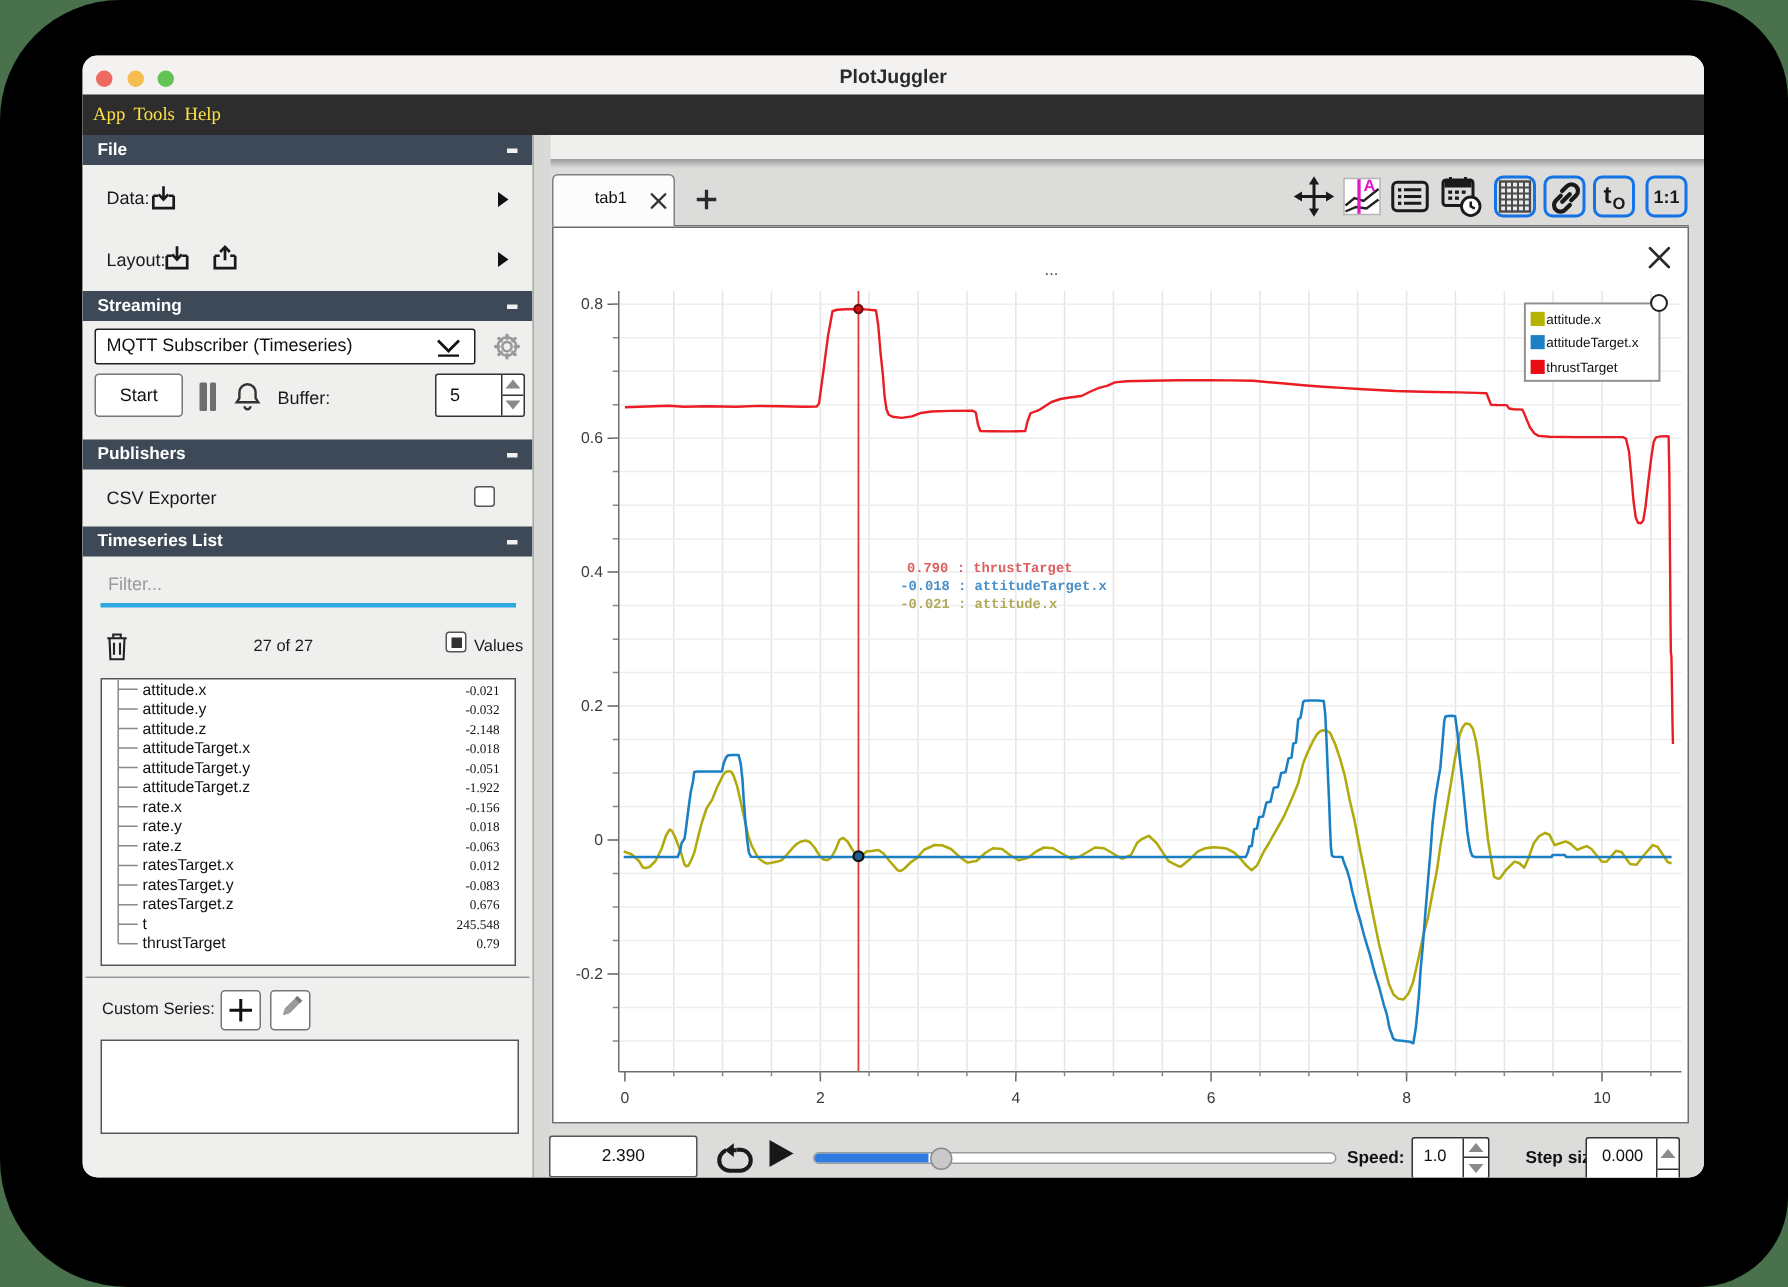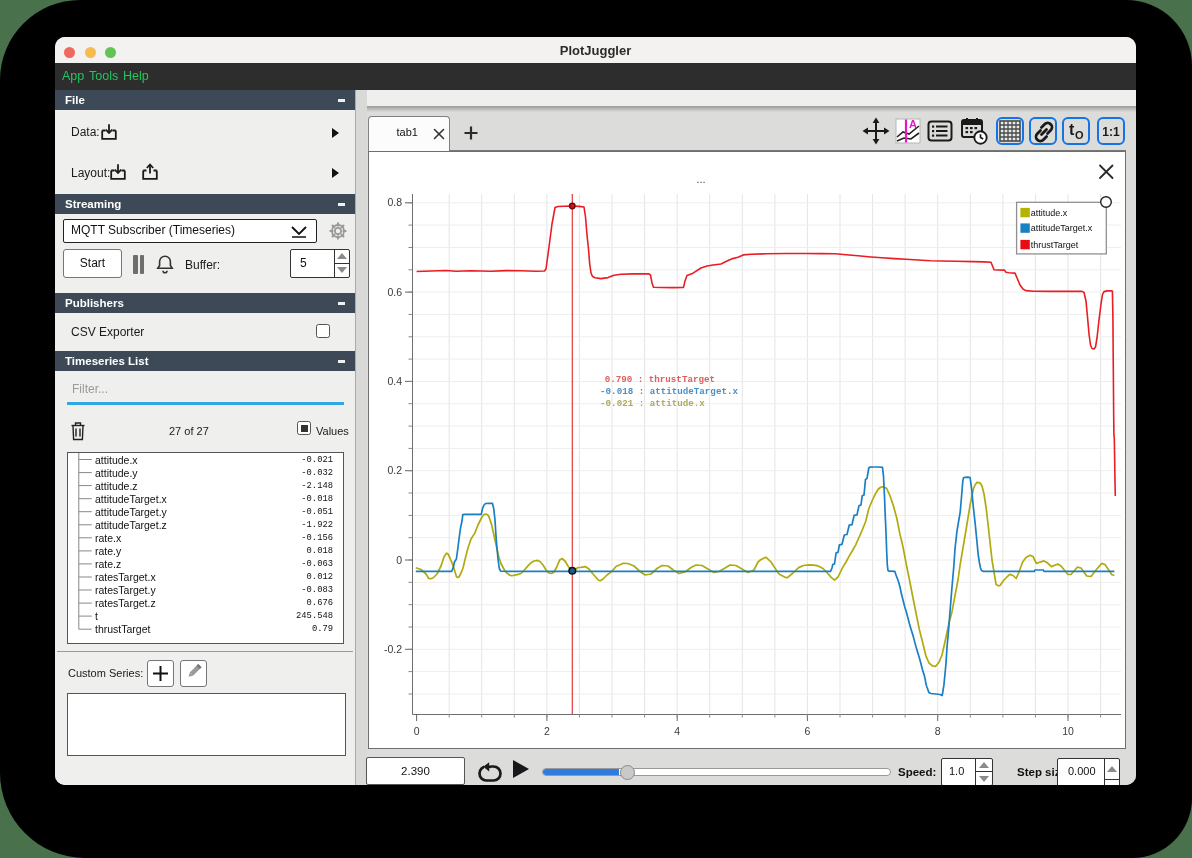--- a/index.html
+++ b/index.html
@@ -5,21 +5,21 @@
 html,body { width:1192px; height:858px; overflow:hidden; }
 body { background:#48714c; font-family:"Liberation Sans",sans-serif; }
 #screen { position:absolute; left:0; top:0; width:1192px; height:858px;
   background:#000; border-radius:80px 66px 60px 85px; }
 #win { position:absolute; left:55px; top:37px; width:1081px; height:748px;
   background:#efefed; border-radius:10px; overflow:hidden; }
 #titlebar { position:absolute; left:0; top:0; width:100%; height:26px; background:#f3f2f0; }
 .tl { position:absolute; top:9.6px; width:11px; height:11px; border-radius:50%; }
 #title { position:absolute; top:6px; width:100%; text-align:center; font-size:13px; font-weight:bold; color:#2b2b2b; }
 #menubar { position:absolute; left:0; top:26px; width:100%; height:27px; background:#2d2d2d;
-  color:#22c55e; font-size:12.5px; }
+  color:#fde047; font-size:12.5px;font-family:Liberation Serif, serif; }
 #menubar span { position:absolute; top:6px; }
 #sidebar { position:absolute; left:0; top:53px; width:300px; height:695px; background:#efefed; }
 .shead { position:absolute; left:0; width:300px; height:20px; background:#3d4956; color:#fff;
   font-size:11.5px; font-weight:bold; line-height:20px; }
 .shead span { margin-left:10px; }
 .shead .minus { position:absolute; right:10px; top:9px; width:7px; height:2.5px; background:#f0f0f0; }
 .lbl { position:absolute; font-size:12px; color:#1a1a1a; }
 .rarrow { position:absolute; width:0; height:0; border-left:7px solid #111; border-top:5.5px solid transparent; border-bottom:5.5px solid transparent; }
 #combo { position:absolute; left:8px; top:129px; width:254px; height:24px; background:#fff;
   border:1.5px solid #222; border-radius:2px; font-size:12px; color:#111; line-height:21px; }
@@ -32,21 +32,21 @@
 .spinbtns { position:absolute; top:0; right:0; bottom:0; border-left:1.3px solid #333; }
 .spinup,.spindn { position:absolute; left:0; right:0; height:50%; }
 .spinup { top:0; border-bottom:1.1px solid #333; }
 .tri-up { width:0;height:0;border-left:5px solid transparent;border-right:5px solid transparent;border-bottom:6px solid #8a8a8a; position:absolute; left:50%; top:50%; transform:translate(-50%,-50%); }
 .tri-dn { width:0;height:0;border-left:5px solid transparent;border-right:5px solid transparent;border-top:6px solid #8a8a8a; position:absolute; left:50%; top:50%; transform:translate(-50%,-50%); }
 .cbox { position:absolute; width:14px; height:14px; background:#fff; border:1.4px solid #555; border-radius:2.5px; }
 #filterline { position:absolute; left:12px; top:312px; width:277px; height:2.5px; background:#2fa7e0; }
 #treepanel { position:absolute; left:12px; top:362px; width:277px; height:192px; background:#fff; border:1px solid #555; }
 .trow { position:absolute; left:0; width:100%; height:13px; }
 .tname { position:absolute; left:27px; top:0.5px; font-size:10.5px; color:#111; }
-.tval { position:absolute; right:10px; top:1.5px; font-family:Liberation Mono, monospace; font-size:8.8px; color:#111; }
+.tval { position:absolute; right:10px; top:1.5px; font-family:Liberation Serif, serif; font-size:8.8px; color:#111; }
 .sqbtn { position:absolute; top:570px; width:27px; height:27px; background:#fff; border:1px solid #767676; border-radius:3px; text-align:center; }
 #emptybox { position:absolute; left:12px; top:603px; width:279px; height:63px; background:#fff; border:1px solid #555; }
 #splitter { position:absolute; left:300px; top:53px; width:12px; height:695px; background:#d9d9d7; border-left:1px solid #aaa; }
 #rightpanel { position:absolute; left:312px; top:53px; width:769px; height:695px; background:#dcdcda;margin-top:16px; }
 #rightpanel:before { content:""; position:absolute; left:0; top:0; width:100%; height:6px; background:linear-gradient(#9a9a9a,rgba(220,220,218,0)); }
 #tab { position:absolute; left:0.5px; top:10px; width:82.5px; height:34.5px; background:#fcfcfc;
   border:1px solid #808080; border-bottom:none; border-radius:4px 4px 0 0; }
 #tabline { position:absolute; left:83px; top:44px; width:676px; height:1px; background:#777; }
 #plotpanel { position:absolute; left:1px; top:45px; width:758px; height:598px; background:#fff; border:1px solid #6f6f6f; }
 .ticon { position:absolute; top:62px; }

